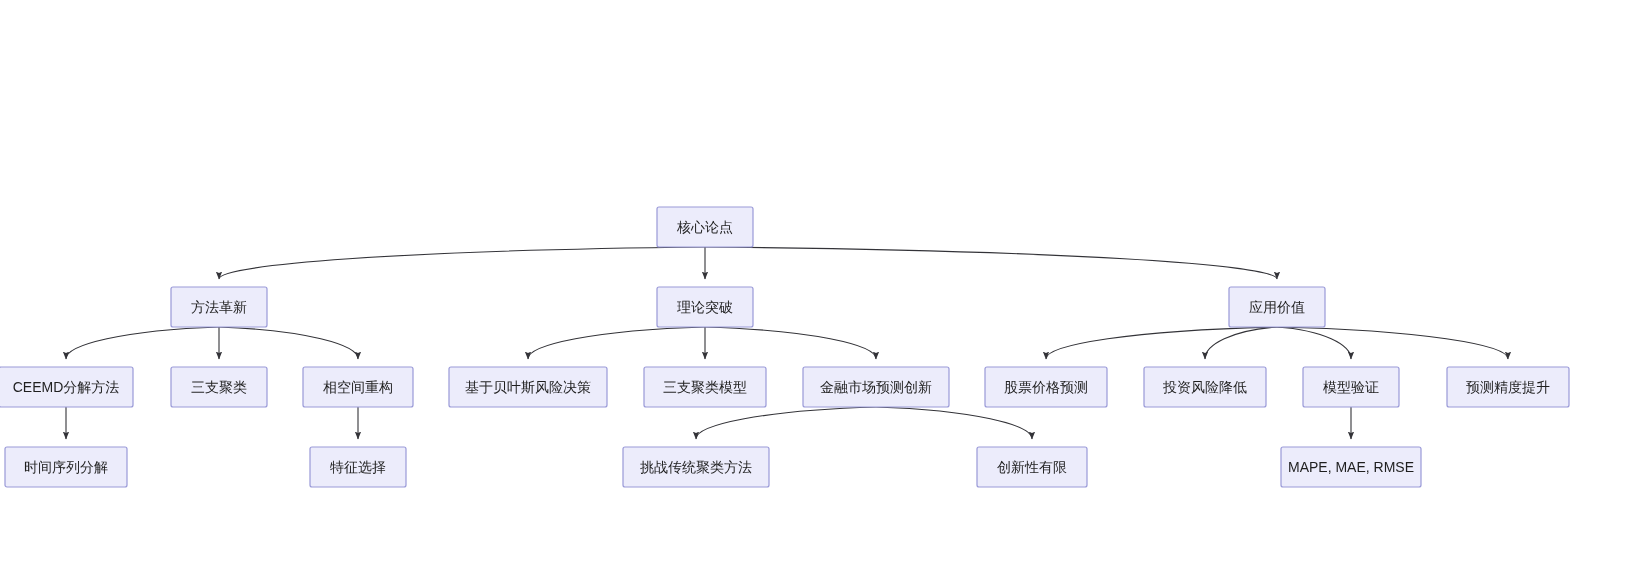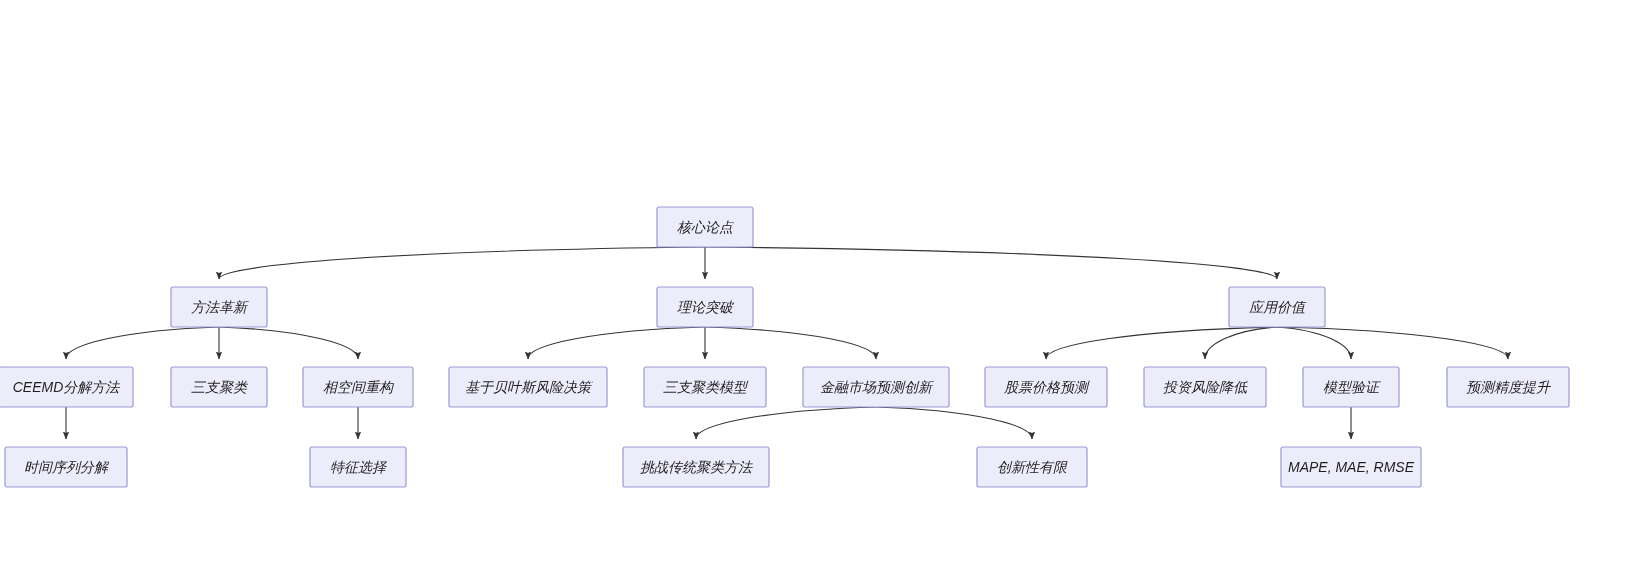--- a/index.html
+++ b/index.html
@@ -13,21 +13,20 @@
     font-family: "Liberation Sans", "DejaVu Sans", sans-serif;
     overflow: hidden;
     position: relative;
   }
   #diagram-root {
     position: absolute;
     left: 0;
     top: 0;
     width: 1404px;
     height: 576px;
-    font-style: italic;
   }
   svg#flow {
     display: block;
     width: 1628px;
     height: 576px;
   }
   .node-rect {
     fill: #ececfb;
     stroke: #9999d8;
     stroke-width: 1.2px;

